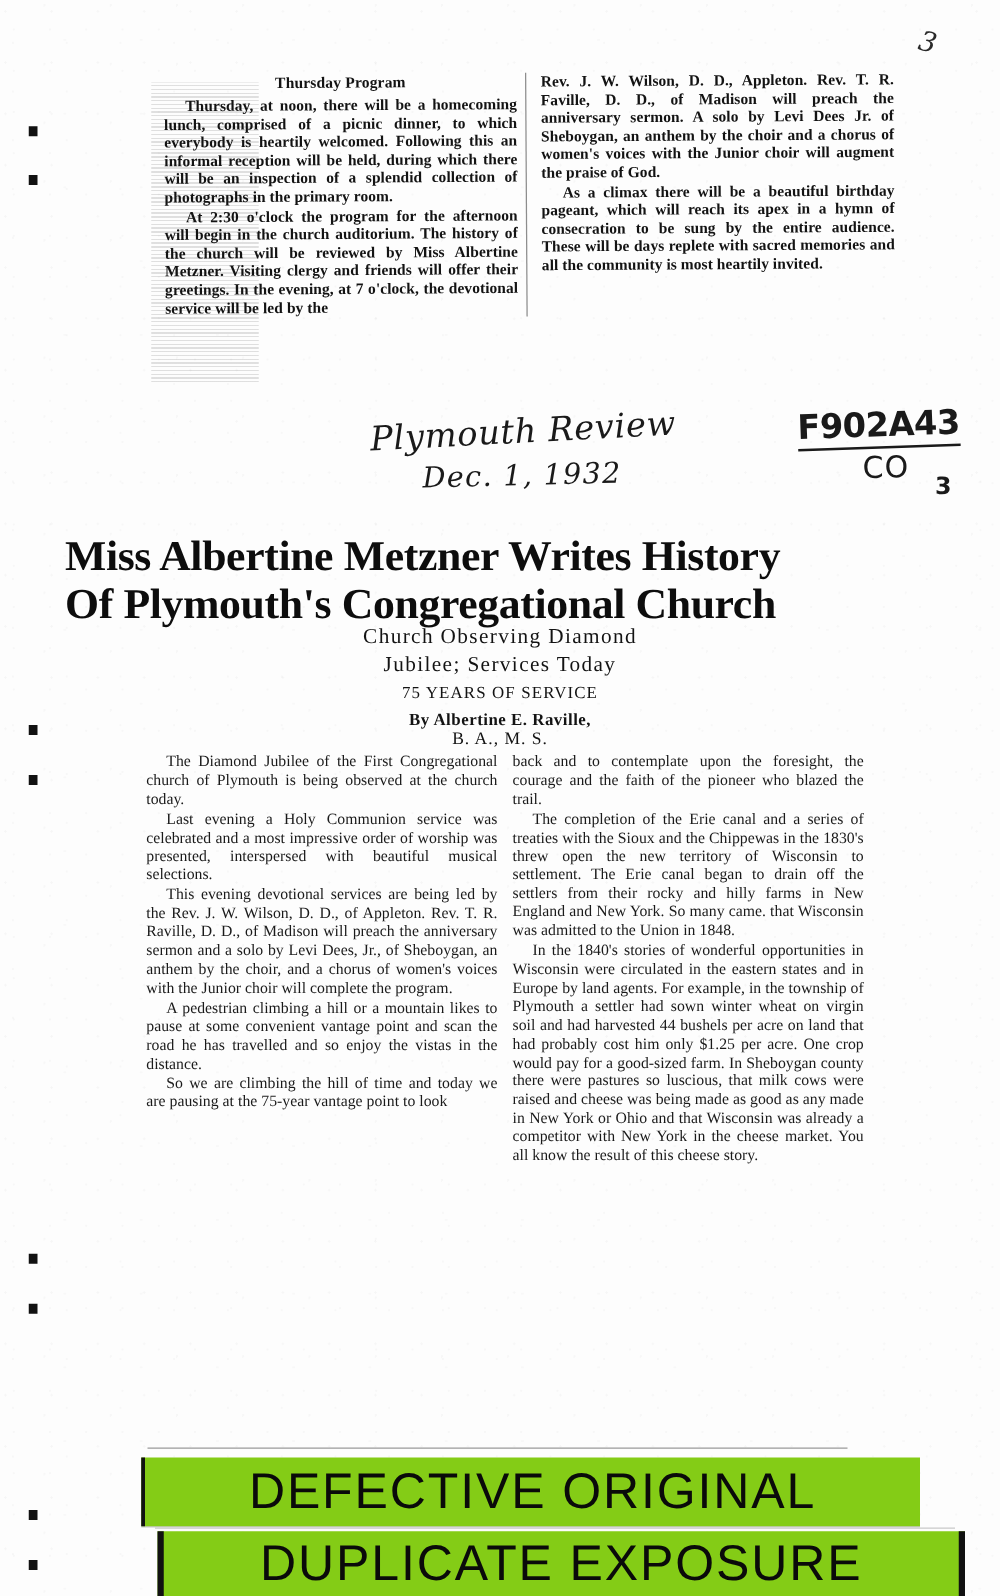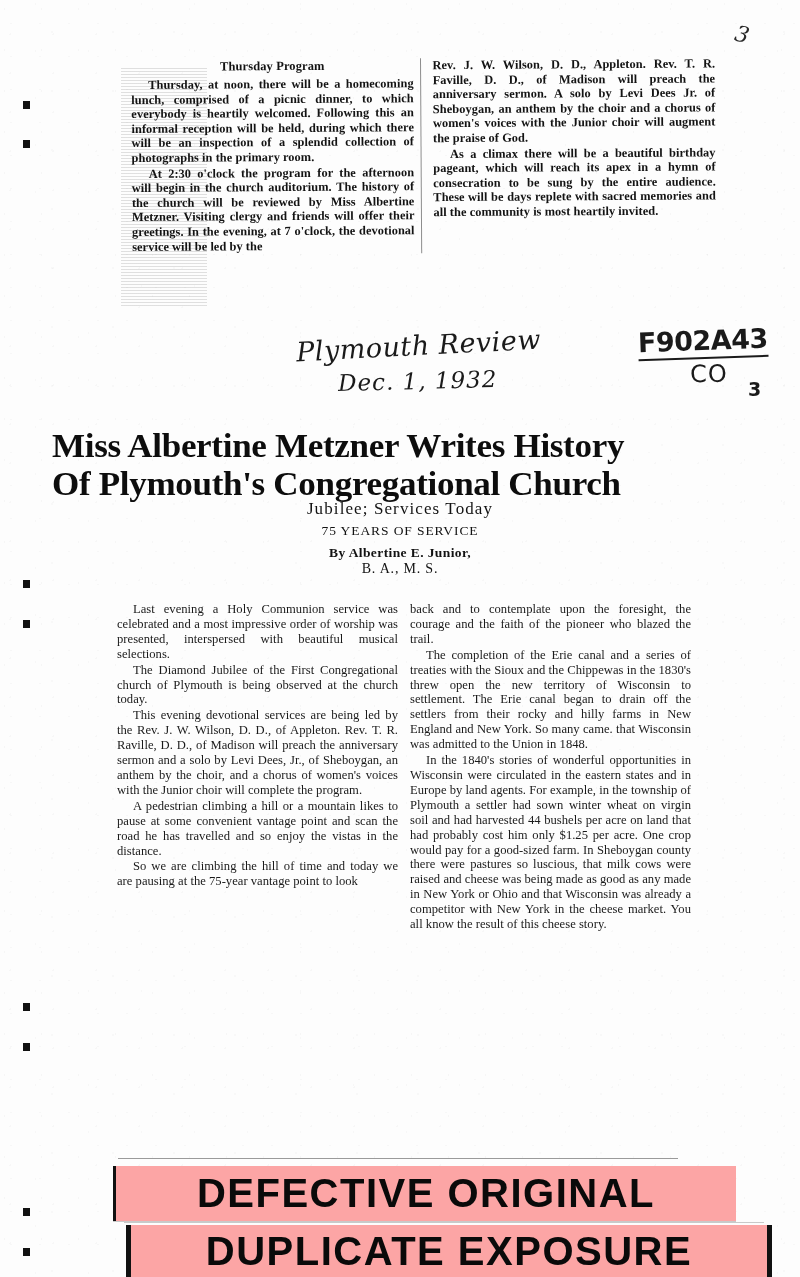--- a/index.html
+++ b/index.html
@@ -248,23 +248,23 @@
     left: 118px;
     top: 1158px;
     width: 560px;
     height: 1px;
     background: #9a9a9a;
   }
 
   
   .stamp {
     position: absolute;
-    background: #fca5a5;
+    background: #84cc16;
     font-family: "Liberation Sans", sans-serif;
-    font-weight: bold;
+    font-weight: normal;
     color: #0a0a0a;
     display: flex;
     align-items: center;
     justify-content: center;
     white-space: nowrap;
   }
   #stamp-defective {
     left: 113px;
     top: 1166px;
     width: 620px;
@@ -336,30 +336,31 @@
   <div class="hand" id="hw-call">F902A43</div>
   <div class="hand" id="hw-co">CO</div>
   <div class="hand" id="hw-num">3</div>
 
   <div id="headline">
     <div class="hl-line">Miss Albertine Metzner Writes History</div>
     <div class="hl-line">Of Plymouth's Congregational Church</div>
   </div>
 
   <div id="subheads">
+    <div class="sub-deck">Church Observing Diamond</div>
     <div class="sub-deck">Jubilee; Services Today</div>
     <div class="sub-kicker">75 YEARS OF SERVICE</div>
-    <div class="byline">By Albertine E. Junior,</div>
+    <div class="byline">By Albertine E. Raville,</div>
     <div class="byline2">B. A., M. S.</div>
   </div>
 
   <div id="body-cols">
     <div class="body-col left">
+      <p class="bp">The Diamond Jubilee of the First Congregational church of Plymouth is being observed at the church today.</p>
       <p class="bp">Last evening a Holy Communion service was celebrated and a most impressive order of worship was presented, interspersed with beautiful musical selections.</p>
-      <p class="bp">The Diamond Jubilee of the First Congregational church of Plymouth is being observed at the church today.</p>
       <p class="bp">This evening devotional services are being led by the Rev. J. W. Wilson, D. D., of Appleton. Rev. T. R. Raville, D. D., of Madison will preach the anniversary sermon and a solo by Levi Dees, Jr., of Sheboygan, an anthem by the choir, and a chorus of women's voices with the Junior choir will complete the program.</p>
       <p class="bp">A pedestrian climbing a hill or a mountain likes to pause at some convenient vantage point and scan the road he has travelled and so enjoy the vistas in the distance.</p>
       <p class="bp">So we are climbing the hill of time and today we are pausing at the 75-year vantage point to look</p>
     </div>
     <div class="body-col right">
       <p class="bp noind">back and to contemplate upon the foresight, the courage and the faith of the pioneer who blazed the trail.</p>
       <p class="bp">The completion of the Erie canal and a series of treaties with the Sioux and the Chippewas in the 1830's threw open the new territory of Wisconsin to settlement. The Erie canal began to drain off the settlers from their rocky and hilly farms in New England and New York. So many came. that Wisconsin was admitted to the Union in 1848.</p>
       <p class="bp">In the 1840's stories of wonderful opportunities in Wisconsin were circulated in the eastern states and in Europe by land agents. For example, in the township of Plymouth a settler had sown winter wheat on virgin soil and had harvested 44 bushels per acre on land that had probably cost him only $1.25 per acre. One crop would pay for a good-sized farm. In Sheboygan county there were pastures so luscious, that milk cows were raised and cheese was being made as good as any made in New York or Ohio and that Wisconsin was already a competitor with New York in the cheese market. You all know the result of this cheese story.</p>
     </div>
   </div>

